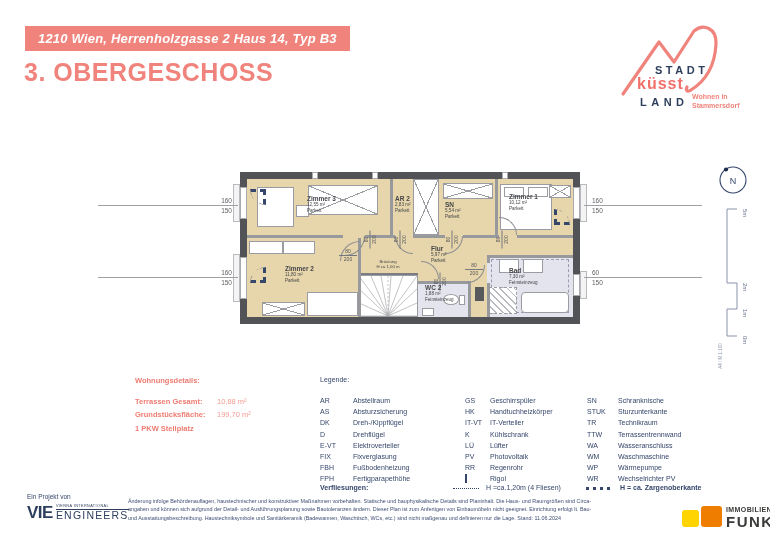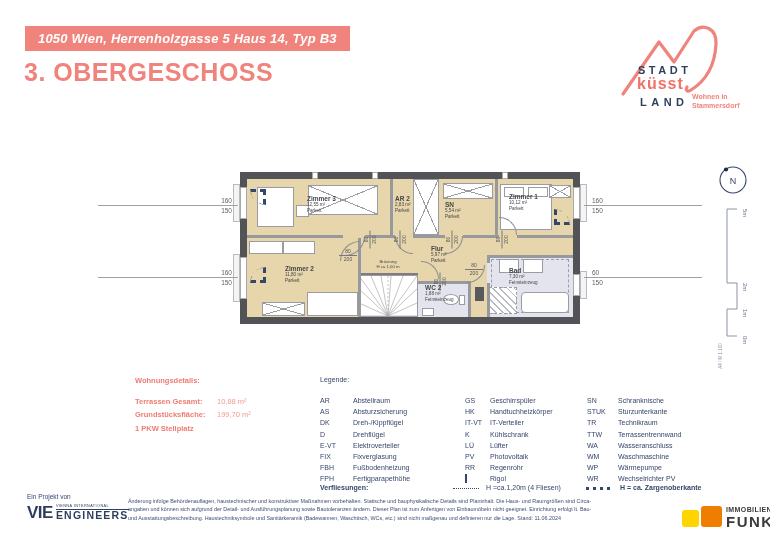--- a/index.html
+++ b/index.html
@@ -66,42 +66,42 @@
   .vi1{position:absolute;left:166px;top:0}
   .sqline{position:absolute;left:266px;top:3px;width:28px;height:3px;
           background-image:repeating-linear-gradient(90deg,#35466b 0 3px,transparent 3px 7px)}
   .vi2{position:absolute;left:300px;top:0;font-weight:bold}
   
   .project{position:absolute;left:27px;top:493px;font-size:6.5px;color:#35466b}
   .vie{position:absolute;left:27px;top:504px;display:flex;align-items:flex-start;color:#2e3f5e}
   .vie .vabbr{font-size:17px;font-weight:800;letter-spacing:-.5px;line-height:17px}
   .vie .vcol{margin-left:3px}
   .vie .v1{font-size:3.8px;letter-spacing:.4px;border-bottom:.5px solid #2e3f5e;padding-bottom:.5px}
-  .vie .v2{font-size:10.5px;font-weight:bold;letter-spacing:1.2px;line-height:11px}
+  .vie .v2{font-size:10.5px;font-weight:normal;letter-spacing:1.2px;line-height:11px}
   .disclaimer{position:absolute;left:128px;top:497px;width:552px;font-size:5.4px;line-height:8.4px;color:#3f4e74}
   .funk{position:absolute;left:682px;top:502px;width:86px;height:34px}
   .funk .sq1{position:absolute;left:0;top:8px;width:17px;height:17px;background:#ffd400;border-radius:3px}
   .funk .sq2{position:absolute;left:19px;top:4px;width:21px;height:21px;background:#ef7d00;border-radius:3px}
   .funk .f1{position:absolute;left:44px;top:4px;font-size:7px;font-weight:bold;color:#3a3a38;letter-spacing:.4px}
   .funk .f2{position:absolute;left:44px;top:11px;font-size:15px;font-weight:800;color:#3a3a38;letter-spacing:1.5px}
   svg text{font-family:"Liberation Sans",sans-serif}
 </style>
 </head>
 <body>
 
 <div class="banner">
-  <span>1050 Wien, Herrenholzgasse 5 Haus 14, Typ B3</span>
+  <span>1210 Wien, Herrenholzgasse 2 Haus 14, Typ B3</span>
 </div>
 <div class="title">3. OBERGESCHOSS</div>
 
 <div class="logo">
   <svg width="150" height="100" viewBox="0 0 150 100" style="position:absolute;left:0;top:0">
     <path d="M8 72 L44 20 L59 40 L79 9 C88 1 102 6 101 22 C100 42 92 58 76 68 C73 70 70 69 72 65" fill="none" stroke="#f0837c" stroke-width="3.2" stroke-linecap="round" stroke-linejoin="round"></path>
   </svg>
-  <span class="navy" style="left:23px;top:42px">STADT</span>
+  <span class="navy" style="left:40px;top:42px">STADT</span>
   <span class="kuesst">küsst</span>
   <span class="navy" style="left:25px;top:74px;letter-spacing:4.5px">LAND</span>
   <span class="tag">
     <span>Wohnen in</span><br>
     <span>Stammersdorf</span>
   </span>
 </div>
 
 <div class="plan">
 

